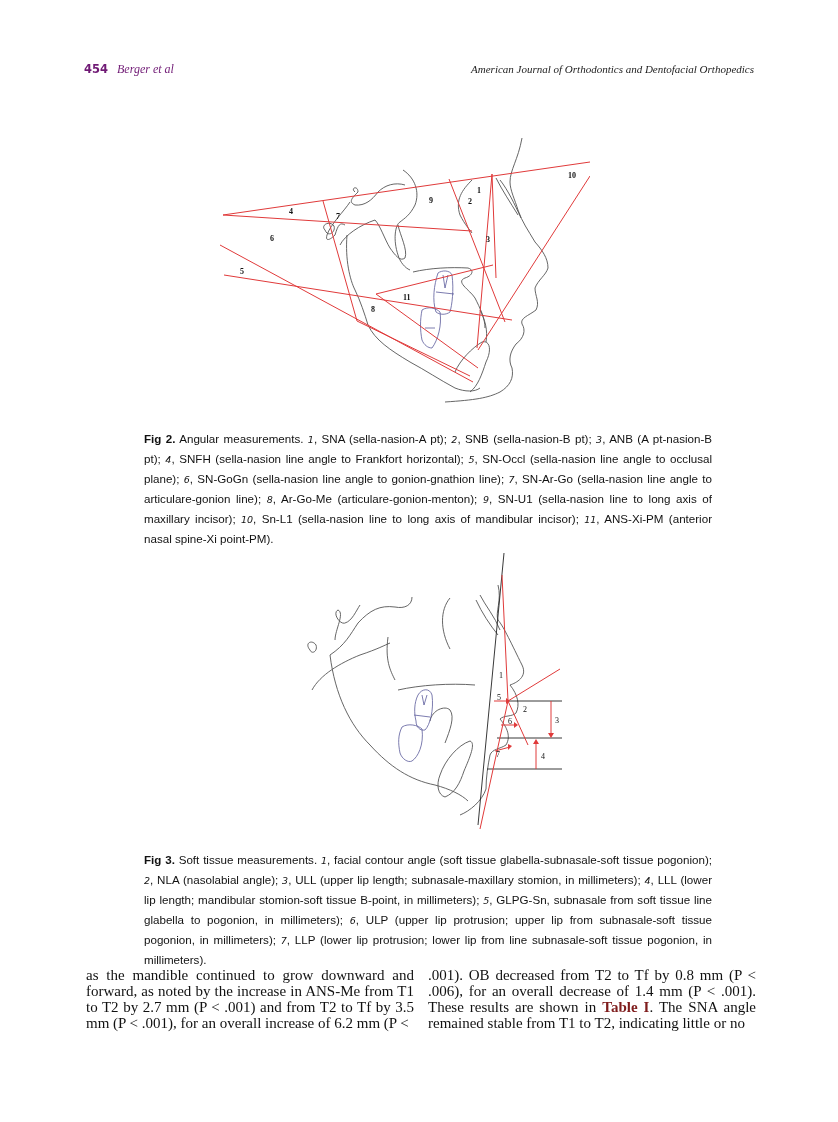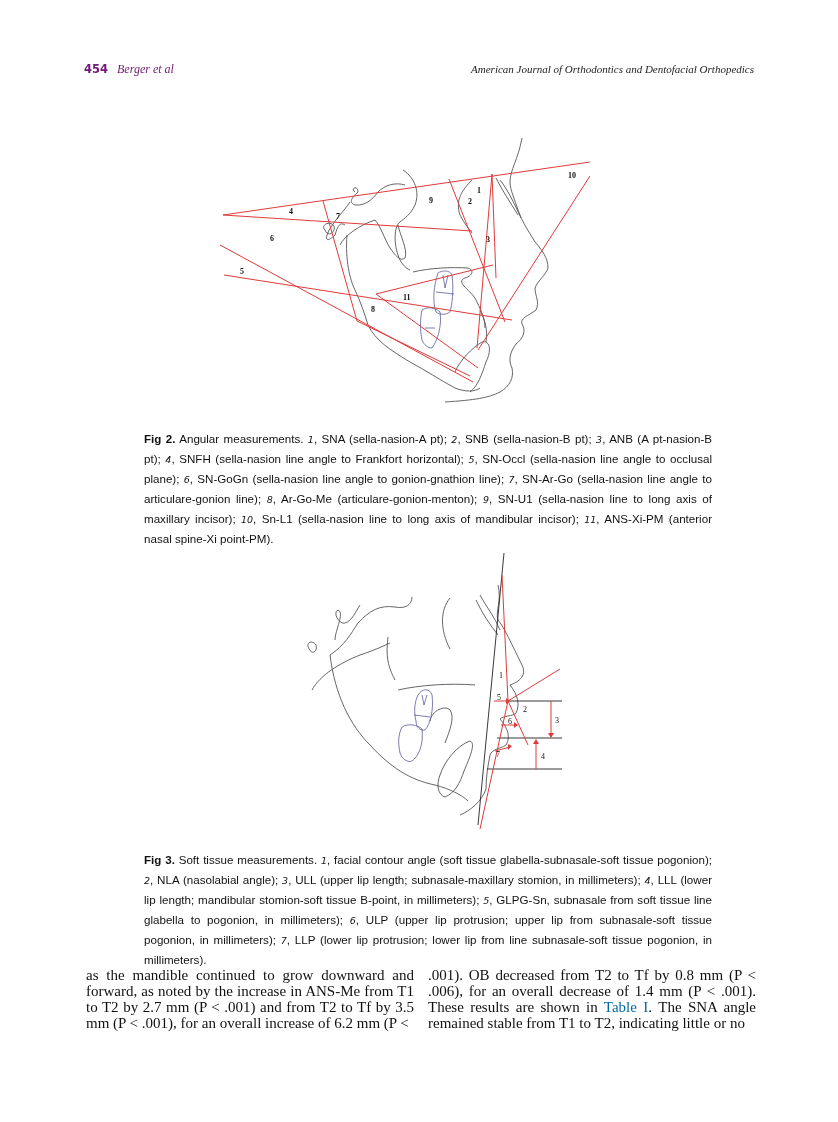--- a/index.html
+++ b/index.html
@@ -9,21 +9,21 @@
     .author { font-family: "Liberation Serif", serif; font-style: italic; font-size: 12px; }
     .header-right { position: absolute; right: 84px; top: 62px; text-align: right; font-family: "Liberation Serif", serif; font-style: italic; font-size: 11px; line-height: 14px; color: #222; }
     .figure { position: absolute; }
     .figure svg { display: block; }
     .caption { position: absolute; left: 144px; width: 568px; font-family: "Liberation Sans", sans-serif; font-size: 11.6px; line-height: 19px; color: #111; text-align: justify; }
     .caption .fig-label { font-weight: bold; }
     .caption .num { font-style: italic; font-family: "DejaVu Sans", sans-serif; font-size: 9.5px; }
     .body-col { position: absolute; top: 967px; width: 328px; font-family: "Liberation Serif", serif; font-size: 15px; line-height: 16px; color: #111; text-align: justify; }
     .col-left { left: 86px; }
     .col-right { left: 428px; }
-    .link { color: #0369a1; }
+    .link { color: #7f1d1d; font-weight: bold; }
     .fig-num-label { font-family: "Liberation Serif", serif; font-weight: bold; font-size: 8px; fill: #111; }
     .fig3-label { font-family: "Liberation Serif", serif; font-size: 8px; fill: #111; }
   </style>
 </head>
 <body>
 
 <div class="header-left">
   <span class="page-num">454</span>
   <span class="author">Berger et al</span>
 </div>

